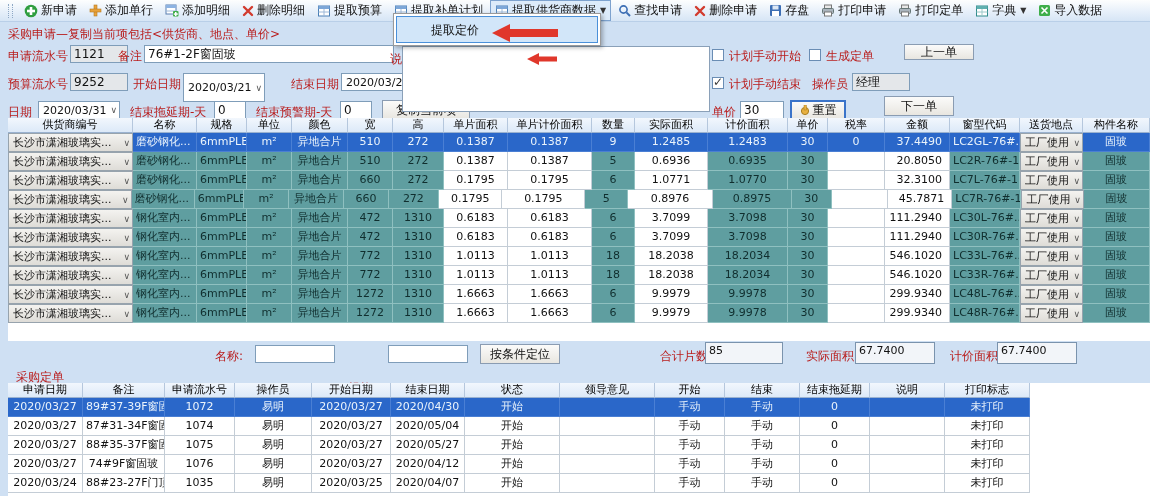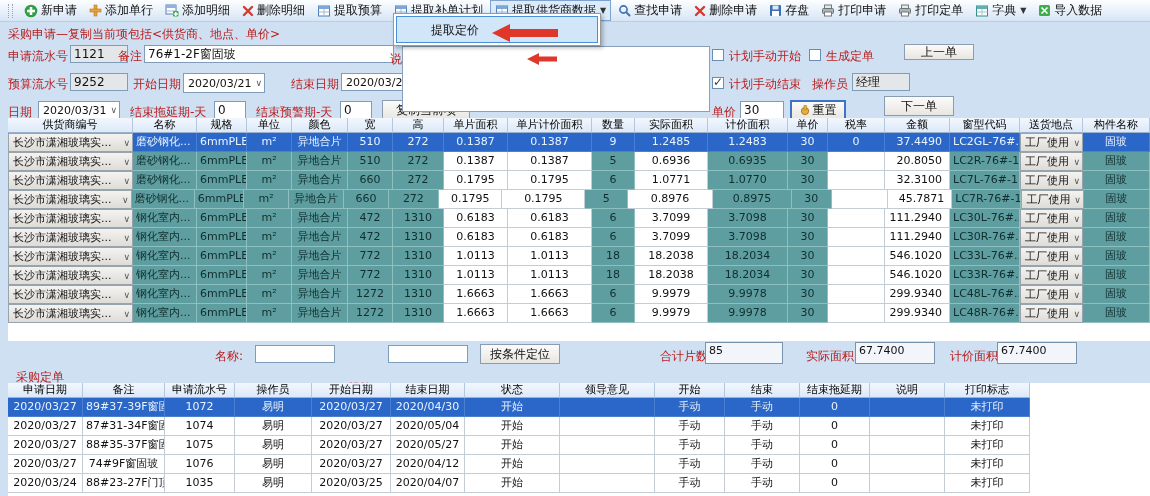--- a/index.html
+++ b/index.html
@@ -186,21 +186,21 @@
 
 <span class="chk" style="left:712px;top:49px;"></span>
 <span class="lbl" style="left:729px;top:48px;">计划手动开始</span>
 <span class="chk" style="left:809px;top:49px;"></span>
 <span class="lbl" style="left:826px;top:48px;">生成定单</span>
 <div class="btn" style="left:884px;top:44px;width:70px;height:16px;margin-left:20px;">上一单</div>
 
 <span class="lbl" style="left:8px;top:76px;">预算流水号</span>
 <input class="inp gray" style="left: 70px; top: 73px; width: 58px; height: 18px;" readonly="" value="9252">
 <span class="lbl" style="left:133px;top:76px;">开始日期</span>
-<div class="combo-inp" style="left:183px;top:73px;width:82px;height:20px;align-items:center;">
+<div class="combo-inp" style="left:183px;top:73px;width:82px;height:29px;align-items:center;">
     <span style="font-size:11px;">2020/03/21</span>
     <span class="ca">∨</span>
   </div>
 <span class="lbl" style="left:291px;top:76px;">结束日期</span>
 <div class="combo-inp" style="left:341px;top:73px;width:82px;height:18px;">
     <span style="font-size:11px;">2020/03/28</span>
     <span class="ca">∨</span>
   </div>
 
 <span class="chk checked" style="left:712px;top:77px;"></span>

